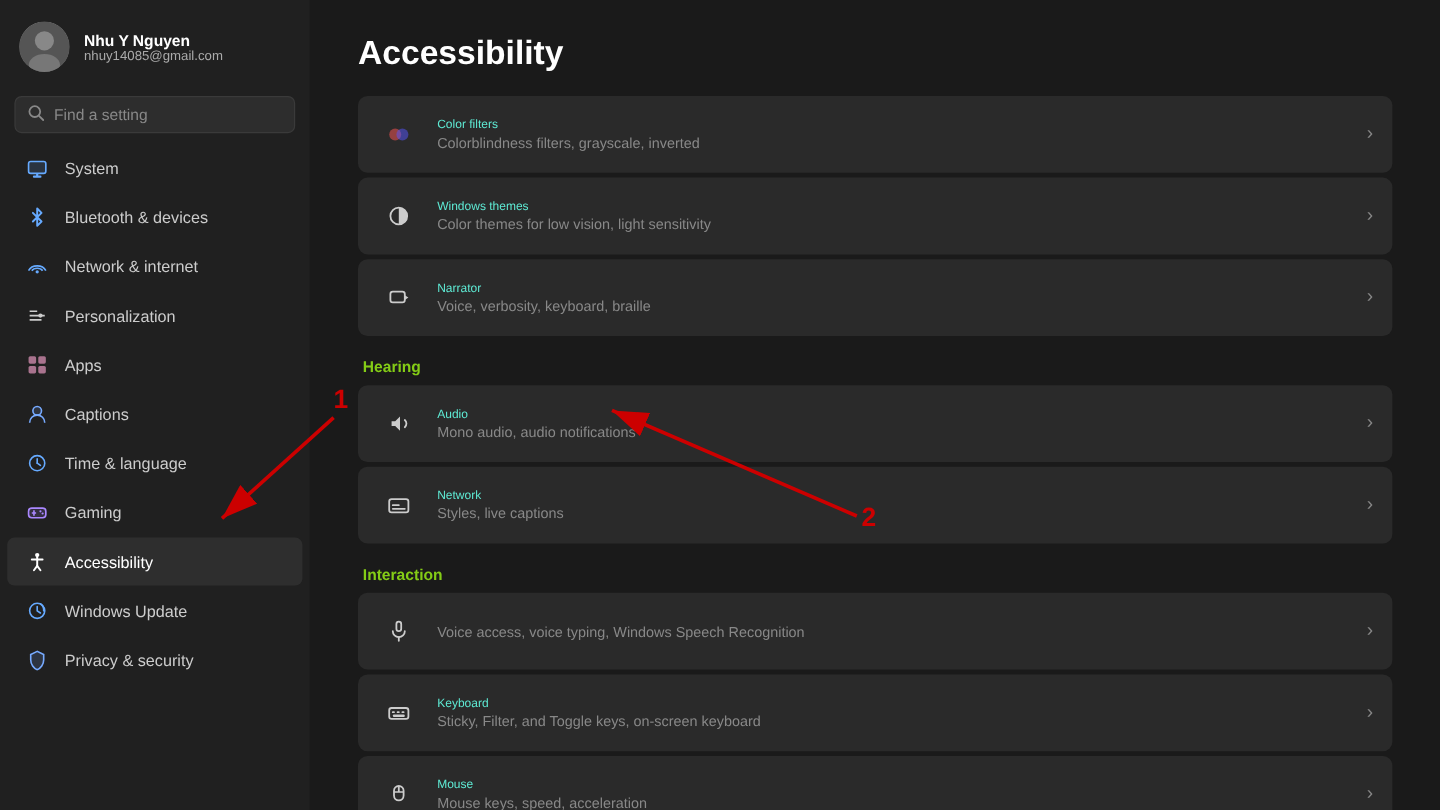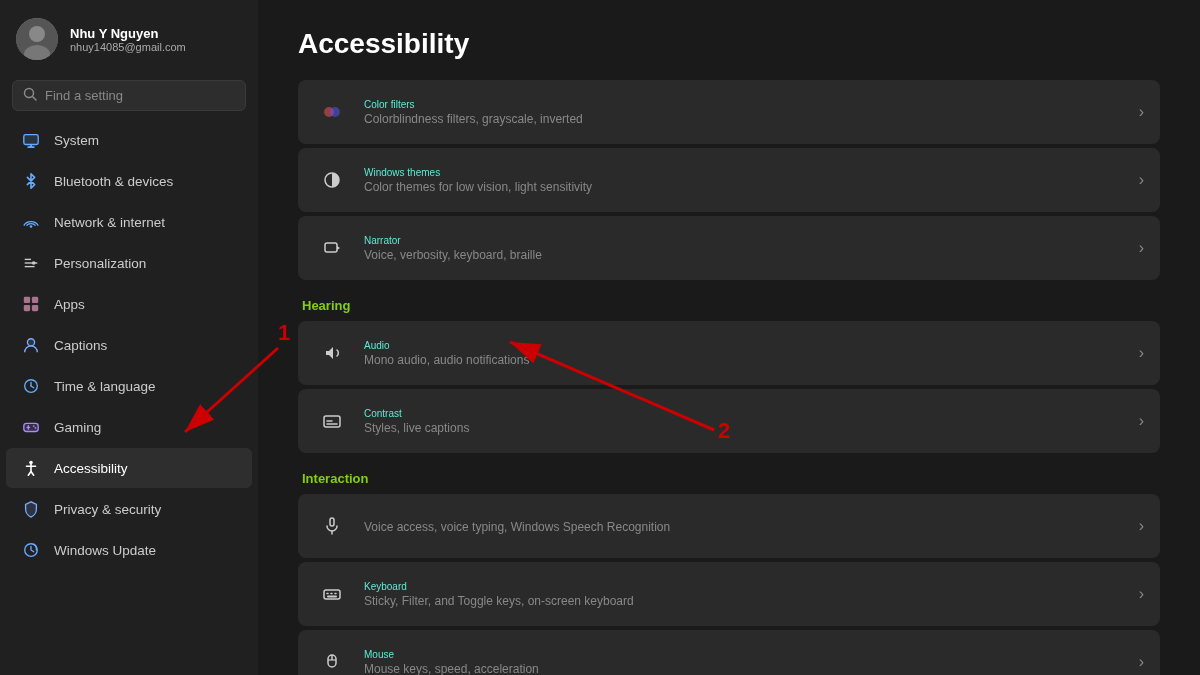--- a/index.html
+++ b/index.html
@@ -305,35 +305,35 @@
             <line x1="5" y1="8" x2="15" y2="8" stroke="#fff" stroke-width="1.8" stroke-linecap="round"></line>
             <line x1="10" y1="14" x2="7" y2="18" stroke="#fff" stroke-width="1.8" stroke-linecap="round"></line>
             <line x1="10" y1="14" x2="13" y2="18" stroke="#fff" stroke-width="1.8" stroke-linecap="round"></line>
           </svg>
         </div>
         <span>Accessibility</span>
       </div>
       <div class="nav-item">
         <div class="nav-icon">
           <svg width="18" height="18" viewBox="0 0 20 20" fill="none">
-            <path d="M10 2L4 5v5c0 4 2.8 7.7 6 9 3.2-1.3 6-5 6-9V5L10 2z" stroke="#7af" stroke-width="1.5" fill="#7af" fill-opacity="0.15"></path>
-          </svg>
-        </div>
-        <span>Privacy &amp; security</span>
-      </div>
-      <div class="nav-item">
-        <div class="nav-icon">
-          <svg width="18" height="18" viewBox="0 0 20 20" fill="none">
             <circle cx="10" cy="10" r="7" stroke="#6af" stroke-width="1.5" fill="none"></circle>
             <path d="M10 6v4l3 2" stroke="#6af" stroke-width="1.5" stroke-linecap="round"></path>
             <path d="M13 3.5A7 7 0 0116 10" stroke="#6af" stroke-width="1.5" fill="none" stroke-linecap="round"></path>
           </svg>
         </div>
         <span>Windows Update</span>
       </div>
+      <div class="nav-item">
+        <div class="nav-icon">
+          <svg width="18" height="18" viewBox="0 0 20 20" fill="none">
+            <path d="M10 2L4 5v5c0 4 2.8 7.7 6 9 3.2-1.3 6-5 6-9V5L10 2z" stroke="#7af" stroke-width="1.5" fill="#7af" fill-opacity="0.15"></path>
+          </svg>
+        </div>
+        <span>Privacy &amp; security</span>
+      </div>
     </div>
 </div>
 
 <div id="main">
   <div class="page-title">Accessibility</div>
   <div id="settings-sections">
       <div class="settings-item">
         <div class="settings-item-icon">
           <svg width="20" height="20" viewBox="0 0 20 20" fill="none">
             <circle cx="7" cy="10" r="5" fill="#f55" fill-opacity="0.5"></circle>
@@ -388,21 +388,21 @@
       </div>
       <div class="settings-item">
         <div class="settings-item-icon">
           <svg width="20" height="20" viewBox="0 0 20 20" fill="none">
             <rect x="2" y="5" width="16" height="11" rx="2" stroke="#ccc" stroke-width="1.5" fill="none"></rect>
             <line x1="5" y1="10" x2="10" y2="10" stroke="#ccc" stroke-width="1.5" stroke-linecap="round"></line>
             <line x1="5" y1="13" x2="15" y2="13" stroke="#ccc" stroke-width="1.5" stroke-linecap="round"></line>
           </svg>
         </div>
         <div class="settings-item-text">
-          <div class="settings-item-title">Contrast</div>
+          <div class="settings-item-title">Network</div>
           <div class="settings-item-desc">Styles, live captions</div>
         </div>
         <div class="settings-item-chevron">›</div>
       </div>
       <div class="section-heading">Interaction</div>
       <div class="settings-item">
         <div class="settings-item-icon">
           <svg width="20" height="20" viewBox="0 0 20 20" fill="none">
             <rect x="8" y="2" width="4" height="8" rx="2" stroke="#ccc" stroke-width="1.5" fill="none"></rect>
             <path d="M5 10a5 5 0 0010 0" stroke="#ccc" stroke-width="1.5" fill="none" stroke-linecap="round"></path>

